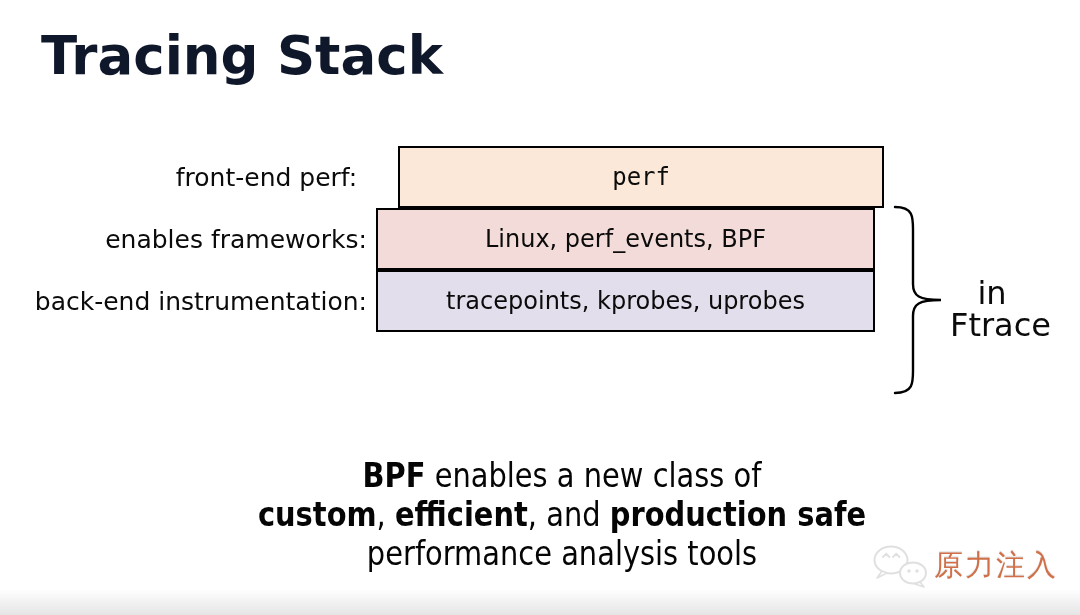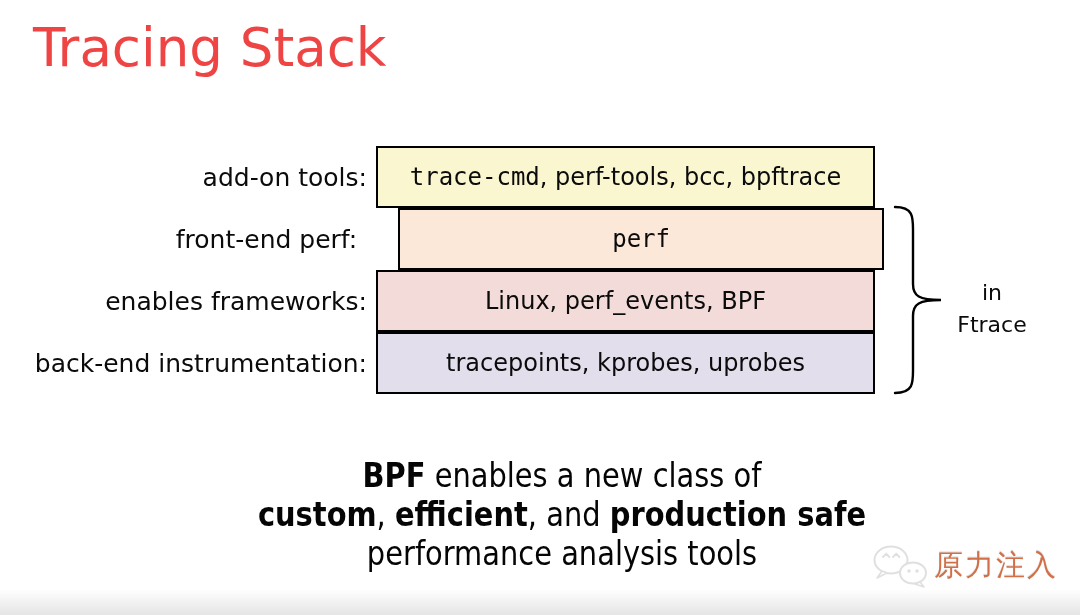--- a/index.html
+++ b/index.html
@@ -8,26 +8,26 @@
     background:#ffffff;
     font-family:"DejaVu Sans", sans-serif;
     position:relative;
     overflow:hidden;
     color:#0b0b0b;
   }
 
   .page-title {
     position:absolute;
     left:33px; top:18px;
-    margin:0;
+    margin:8px;
     font-size:53px;
-    font-weight:400;
+    font-weight:700;
     line-height:60px;
     letter-spacing:0;
-    color:#ef4444;
+    color:#0f172a;
     white-space:nowrap;
   }
 
   .stack { position:absolute; left:0; top:146px; width:884px; }
   .stack-row { display:flex; align-items:center; height:62px; }
   .row-label {
     width:376px;
     padding-right:9px;
     box-sizing:border-box;
     text-align:right;
@@ -43,21 +43,21 @@
     white-space:nowrap;
   }
   .row-box .mono { font-family:"DejaVu Sans Mono", monospace; }
 
   .brace-svg { position:absolute; left:890px; top:204px; }
 
   .brace-label {
     position:absolute; left:950px; top:277px;
     width:84px;
     text-align:center;
-    font-size:22px;
+    font-size:32px;
     line-height:32px;
     white-space:nowrap;
   }
 
   .caption {
     position:absolute; left:22px; top:456px;
     width:1080px;
     text-align:center;
     font-size:34px;
     line-height:39px;
@@ -88,27 +88,20 @@
     pointer-events:none;
   }
 </style>
 </head>
 <body>
 
 <h1 class="page-title">Tracing Stack</h1>
 
 <div class="stack">
 
-  <div class="stack-row">
-    <div class="row-label">add-on tools:</div>
-    <div class="row-box" style="background-color: rgb(249, 246, 208);">
-      <span class="mono">trace-cmd</span>
-        <span>, perf-tools, bcc, bpftrace</span>
-    </div>
-  </div>
 
   <div class="stack-row">
     <div class="row-label">front-end perf:</div>
     <div class="row-box" style="background-color: rgb(252, 232, 216); margin-left: 32px;">
       <span class="mono">perf</span>
         <span></span>
     </div>
   </div>
 
   <div class="stack-row">

